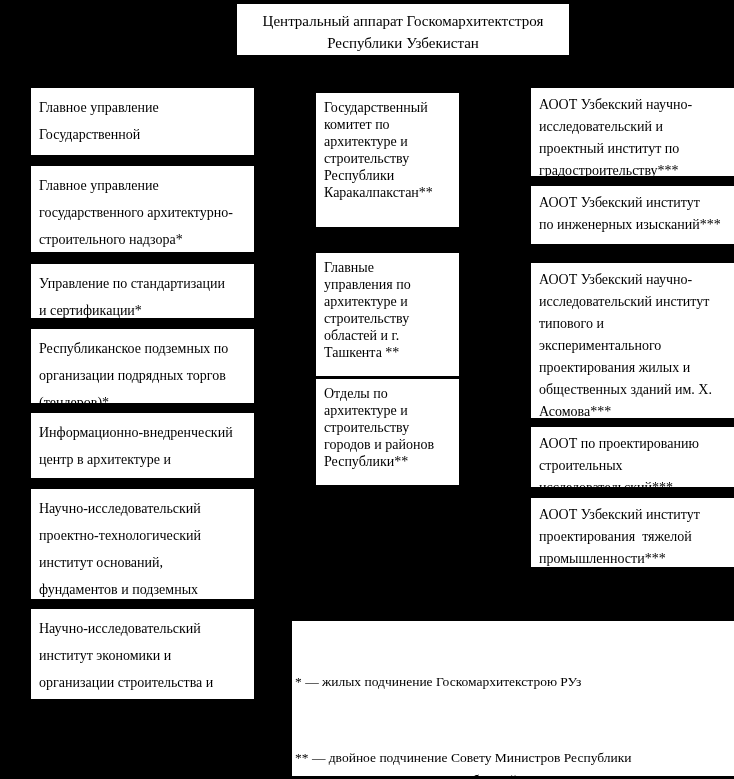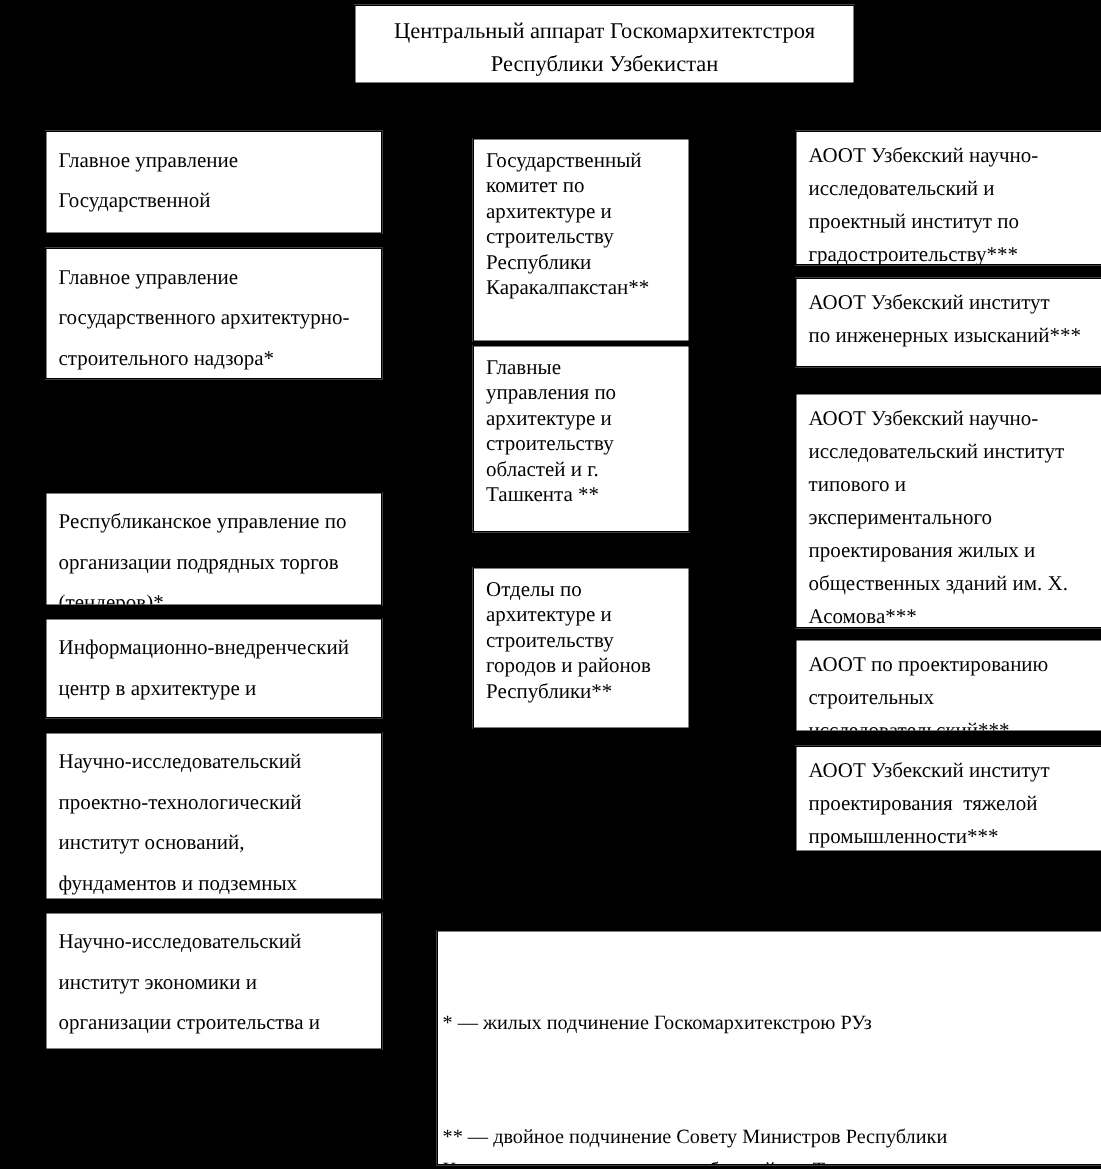--- a/index.html
+++ b/index.html
@@ -41,21 +41,21 @@
   .l1 { top: 87px;  height: 69px;  }
   .l2 { top: 165px; height: 88px;  }
   .l3 { top: 263px; height: 56px;  }
   .l4 { top: 328px; height: 76px;  }
   .l5 { top: 412px; height: 67px;  }
   .l6 { top: 488px; height: 112px; }
   .l7 { top: 608px; height: 92px;  }
   
   .middle { left: 287px; width: 145px; line-height: 17px; }
   .m1 { top: 92px;  height: 136px; }
-  .m2 { top: 230px; height: 125px; }
+  .m2 { top: 252px; height: 125px; }
   .m3 { top: 378px; height: 108px; }
   
   .right { left: 502px; width: 210px; line-height: 22px; }
   .r1 { top: 87px;  height: 90px;  }
   .r2 { top: 185px; height: 60px;  }
   .r3 { top: 262px; height: 157px; }
   .r4 { top: 426px; height: 62px;  }
   .r5 { top: 497px; height: 71px;  }
   
   .legend-box {
@@ -79,21 +79,23 @@
 
   <div class="box title-box">Центральный аппарат Госкомархитектстроя
 Республики Узбекистан</div>
 
   <div class="box col-box left l1">Главное управление
 Государственной
 вневедомственной  экспертизы*</div>
   <div class="box col-box left l2">Главное управление
 государственного архитектурно-
 строительного надзора*</div>
-  <div class="box col-box left l4">Республиканское управление по
+  <div class="box col-box left l3">Управление по стандартизации
+и сертификации*</div>
+  <div class="box col-box left l4">Республиканское подземных по
 организации подрядных торгов
 (тендеров)*</div>
   <div class="box col-box left l5">Информационно-внедренческий
 центр в архитектуре и
 строительного*</div>
   <div class="box col-box left l6">Научно-исследовательский
 проектно-технологический
 институт оснований,
 фундаментов и подземных
 сооружений*</div>

